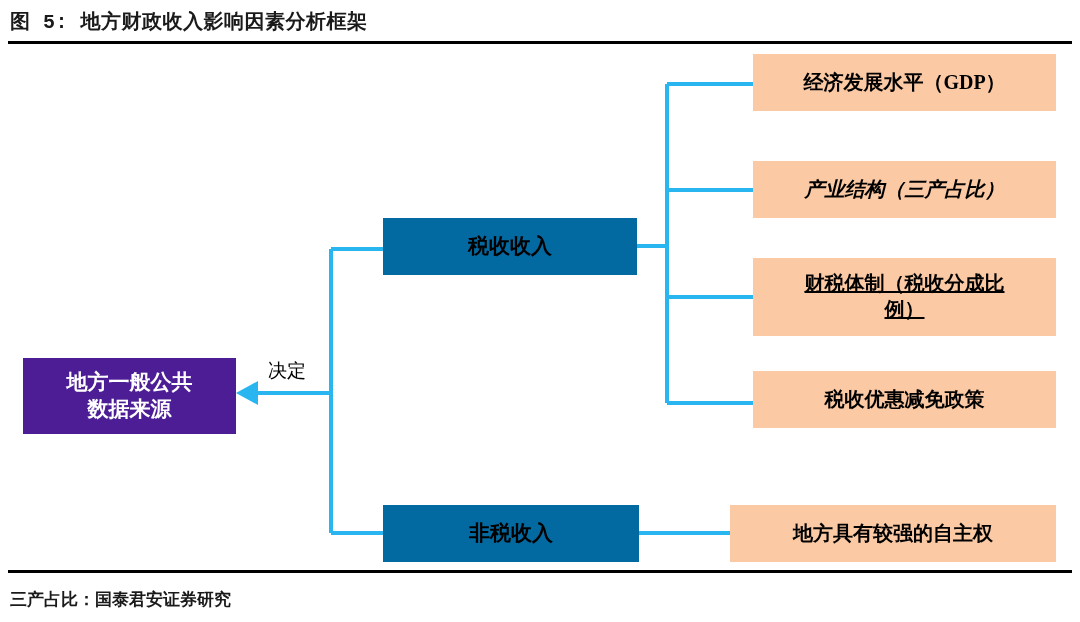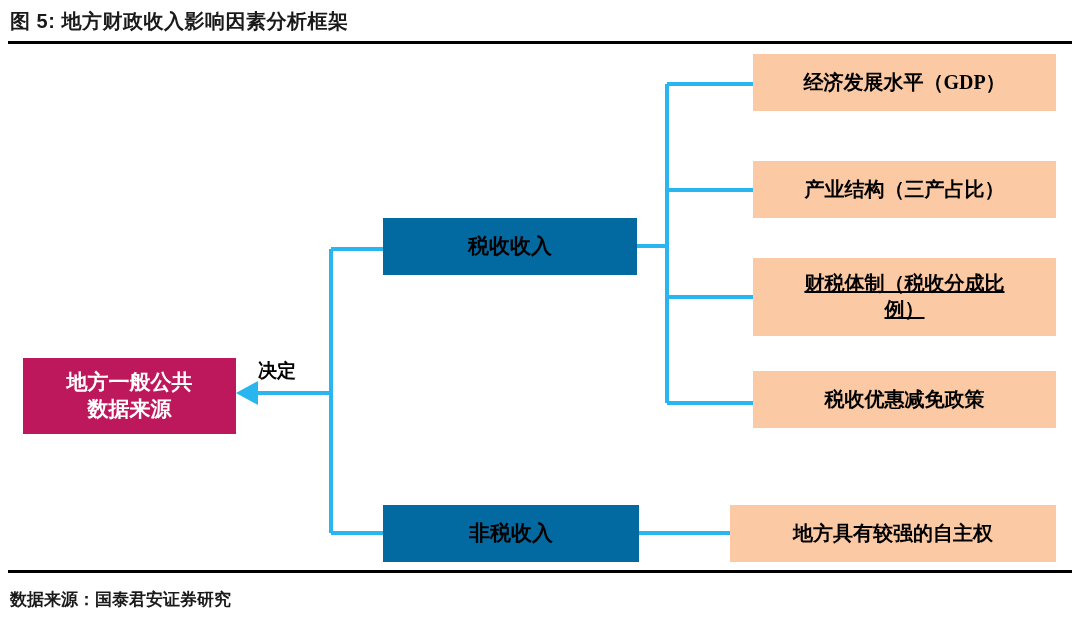--- a/index.html
+++ b/index.html
@@ -23,21 +23,21 @@
 
   
   .fig-title {
     position: absolute;
     left: 10px;
     top: 8px;
     font-size: 20px;
     font-weight: bold;
     letter-spacing: 0.5px;
     white-space: nowrap;
-    font-family: Liberation Sans, sans-serif;
+    font-family: Liberation Mono, monospace;
   }
   .rule-top {
     position: absolute;
     left: 8px;
     top: 41px;
     width: 1064px;
     height: 3px;
     background: #000000;
   }
   .rule-bottom {
@@ -73,21 +73,21 @@
     position: absolute;
     box-sizing: border-box;
     display: flex;
     align-items: center;
     justify-content: center;
     text-align: center;
     line-height: 1.28;
     font-family: "Liberation Serif", "DejaVu Serif", serif;
   }
   .node-root {
-    background: #be185d;
+    background: #4c1d95;
     color: #ffffff;
     font-size: 21px;
     font-weight: bold;
     padding: 2px 6px;
   }
   .node-mid {
     background: #0369a1;
     color: #000000;
     font-size: 21px;
     font-weight: bold;
@@ -96,24 +96,25 @@
   .node-leaf {
     background: #fbc9a4;
     color: #000000;
     font-size: 20px;
     font-weight: bold;
     padding: 2px 10px;
   }
   .edge-label {
     position: absolute;
     font-size: 19px;
-    font-weight: bold;
+    font-weight: normal;
     color: #000000;
     white-space: nowrap;
     font-family: "Liberation Serif", "DejaVu Serif", serif;
+    margin-left: 10px;
   }
 </style>
 </head>
 <body>
 
 <div class="page">
 
   <div class="fig-title">图 5: 地方财政收入影响因素分析框架</div>
   <div class="rule-top"></div>
 
@@ -151,35 +152,35 @@
   </div>
 
   <div class="node node-mid" style="left:383px; top:505px; width:256px; height:57px;">
     <span>非税收入</span>
   </div>
 
   <div class="node node-leaf" style="left:753px; top:54px; width:303px; height:57px;">
     <span>经济发展水平（GDP）</span>
   </div>
 
-  <div class="node node-leaf" style="left:753px; top:161px; width:303px; height:57px;">
+  <div class="node node-leaf" style="left:753px; top:161px; width:303px; height:57px;font-style:italic;">
     <span>产业结构（三产占比）</span>
   </div>
 
   <div class="node node-leaf" style="left:753px; top:258px; width:303px; height:78px;text-decoration:underline;">
     <span>
       <span>财税体制（税收分成比</span><br>
       <span>例）</span>
     </span>
   </div>
 
   <div class="node node-leaf" style="left:753px; top:371px; width:303px; height:57px;align-items:center;">
     <span>税收优惠减免政策</span>
   </div>
 
   <div class="node node-leaf" style="left:730px; top:505px; width:326px; height:57px;">
     <span>地方具有较强的自主权</span>
   </div>
 
   <div class="rule-bottom"></div>
-  <div class="source-note">数据来源：国泰君安证券研究</div>
+  <div class="source-note">三产占比：国泰君安证券研究</div>
 
 </div>
 
 </body></html>

